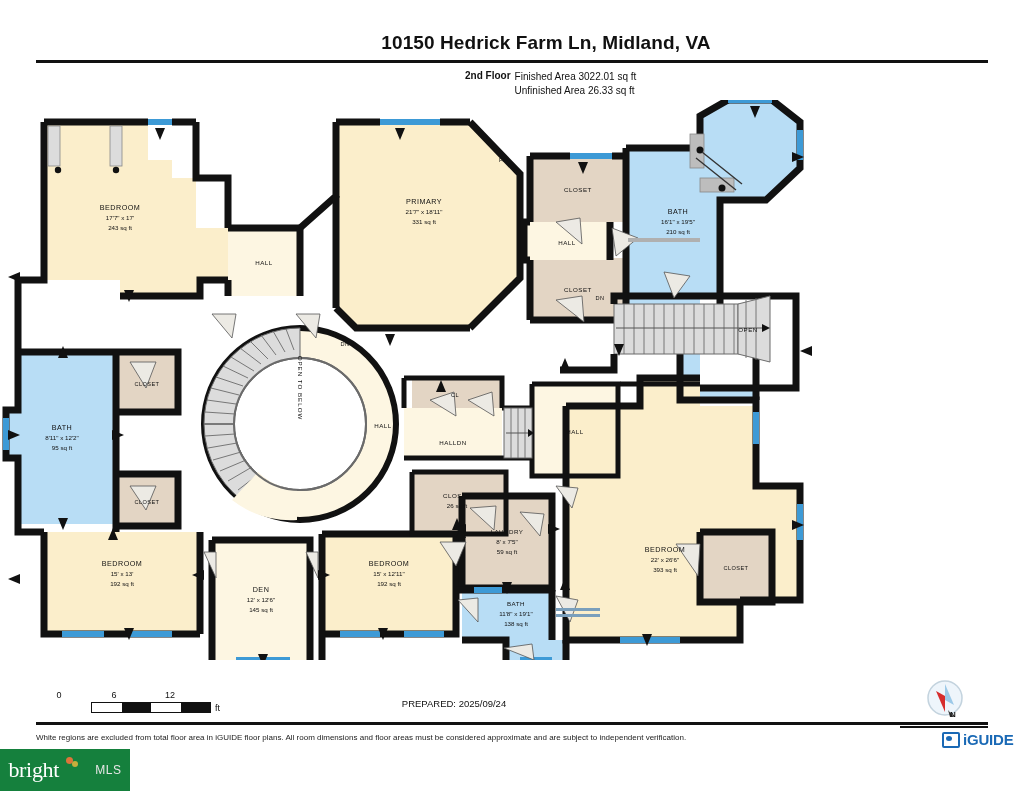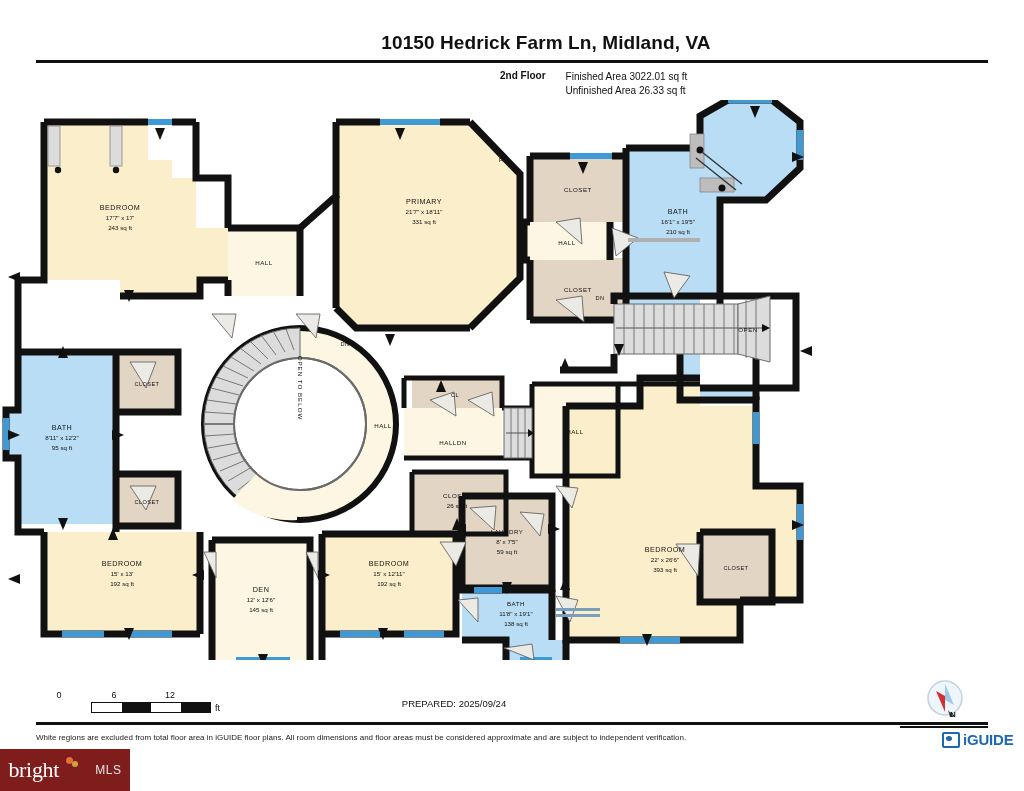--- a/index.html
+++ b/index.html
@@ -13,21 +13,21 @@
   
   .title{
     position:absolute;left:0;top:32px;width:1024px;text-align:center;
     font-size:19px;font-weight:bold;color:#111;letter-spacing:.1px;padding-left:34px;
   }
   .title-rule{
     position:absolute;left:36px;top:60px;width:952px;height:3px;background:#111;
   }
   .floor-info{
     position:absolute;left:465px;top:70px;font-size:10px;color:#111;
-    display:flex;gap:20px;align-items:flex-start;margin-left:35px;
+    display:flex;gap:4px;align-items:flex-start;
   }
   .floor-label{font-weight:bold;white-space:nowrap;}
   .floor-areas div{line-height:14px;white-space:nowrap;}
 
   
   .scalebar{position:absolute;left:55px;top:690px;}
   .scale-nums{position:relative;height:12px;width:128px;font-size:9px;color:#111;}
   .scale-nums span{position:absolute;top:0;transform:translateX(-50%);}
   .scale-bar-wrap{display:flex;align-items:center;gap:4px;margin-left:36px;}
   .scale-bar{display:flex;border:1px solid #111;width:118px;height:9px;}
@@ -40,21 +40,21 @@
   .disclaimer{position:absolute;left:36px;top:733px;width:952px;font-size:8px;color:#222;}
 
   .compass{position:absolute;left:924px;top:679px;width:46px;height:46px;}
   .compass .n{position:absolute;left:26px;top:31px;font-size:8px;font-weight:bold;color:#111;}
   .iguide{position:absolute;left:906px;top:731px;display:flex;align-items:center;gap:3px;padding-left:36px;}
   .iguide-rule{position:absolute;left:900px;top:726px;width:88px;height:2px;background:#111;}
   .iguide-mark{width:14px;height:12px;border:2px solid #1a69b5;border-radius:2px;position:relative;background:#fff;}
   .iguide-mark:after{content:"";position:absolute;left:2px;top:2px;width:6px;height:5px;border-radius:50%;background:#1a69b5;}
   .iguide-text{font-size:15px;font-weight:bold;color:#1a69b5;letter-spacing:-.2px;}
 
-  .bright{position:absolute;left:0;top:749px;width:130px;height:42px;background:#7f1d1d;
+  .bright{position:absolute;left:0;top:749px;width:130px;height:42px;background:#15803d;
     display:flex;align-items:center;justify-content:center;gap:4px;}
   .bright-b{font-family:"Liberation Serif", serif;font-size:22px;color:#fff;letter-spacing:-.3px;}
   .bright-m{font-size:12px;color:#e6e6e6;letter-spacing:.6px;margin-left:32px;}
   .bright-dot{position:absolute;left:66px;top:8px;width:7px;height:7px;border-radius:50%;background:#e8733a;opacity:.95;}
   .bright-dot2{position:absolute;left:72px;top:12px;width:6px;height:6px;border-radius:50%;background:#d9b23c;opacity:.9;}
 
   
   .plan{position:absolute;left:0;top:100px;width:1024px;height:560px;}
   .plan svg{display:block;}
   .lbl{font-family:"Liberation Sans", sans-serif;fill:#111;text-anchor:middle;}

